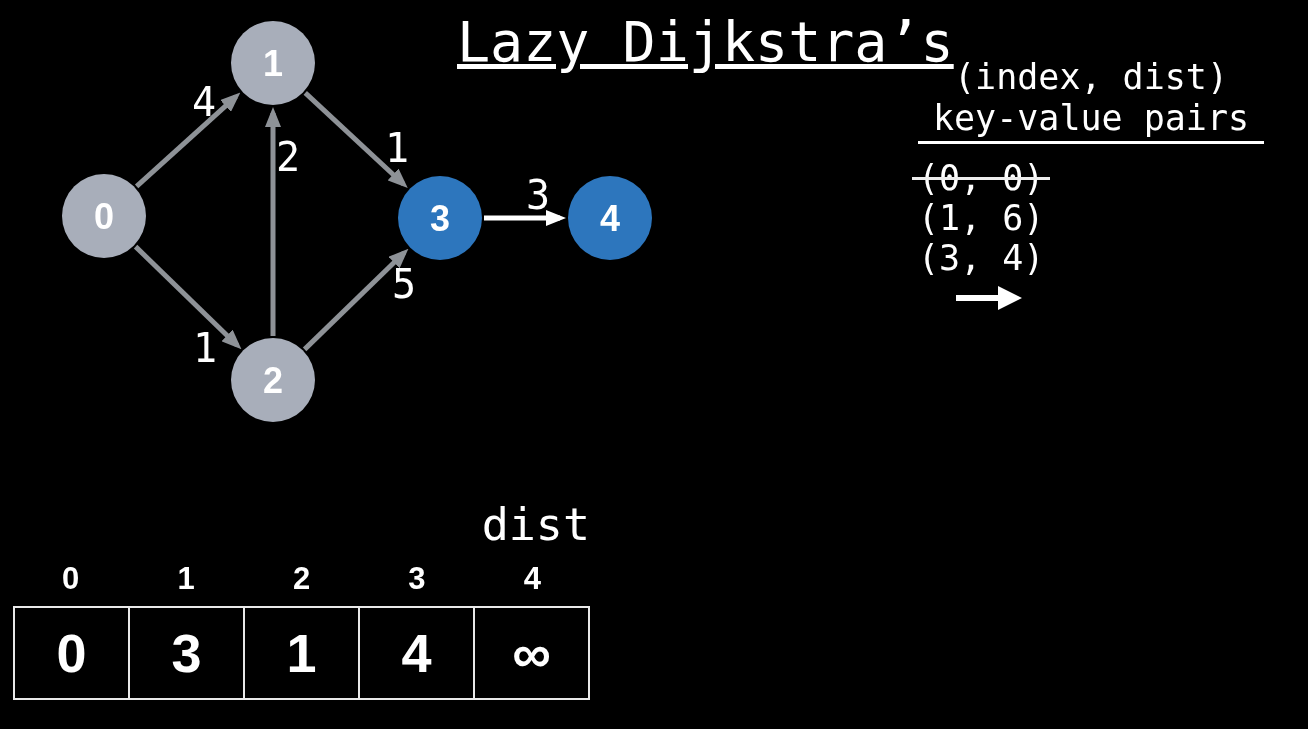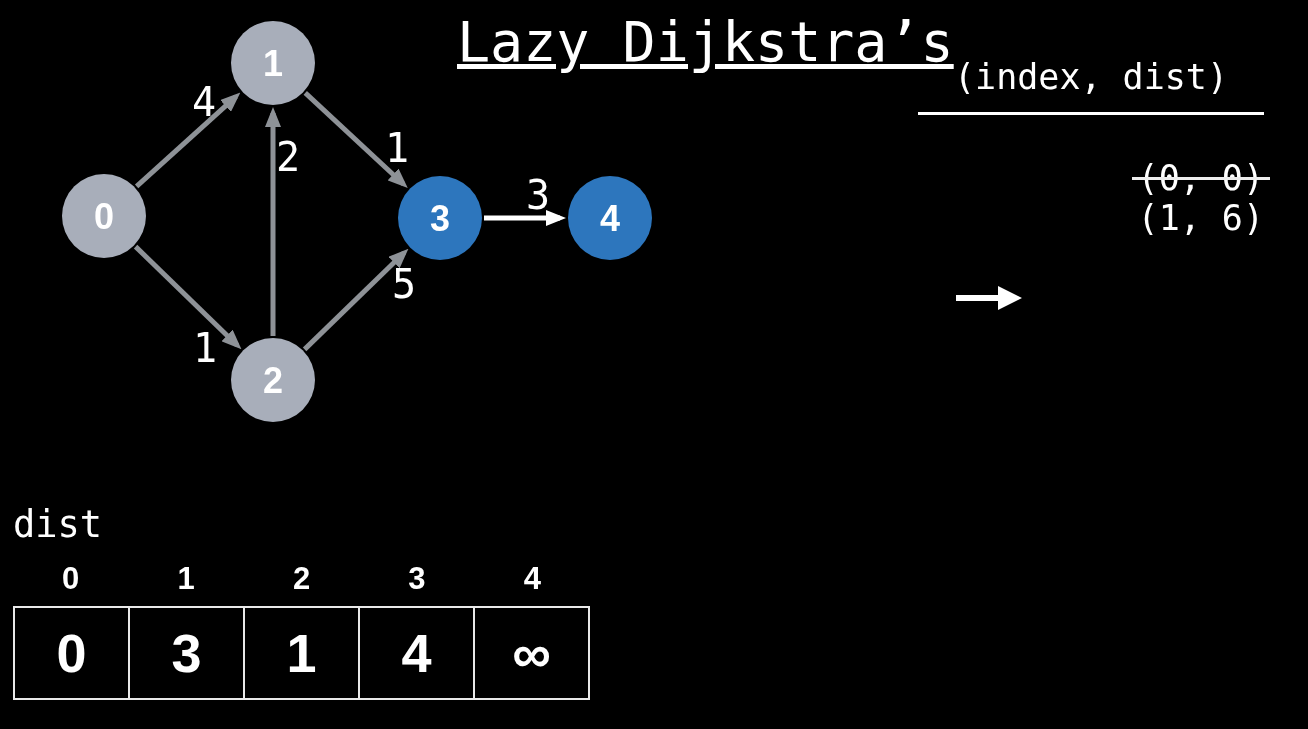--- a/index.html
+++ b/index.html
@@ -10,36 +10,36 @@
   .title{
     position:absolute;left:457px;top:16px;font-size:55px;line-height:52px;
     white-space:pre;letter-spacing:0;text-decoration:underline;
   }
   .graph{position:absolute;left:0;top:0;}
   .edge-line{fill:none;}
   .edge-weight{font-family:"DejaVu Sans Mono","Liberation Mono",monospace;font-size:40px;fill:#fff;text-anchor:middle;}
   .node-label{font-family:"Liberation Sans","DejaVu Sans",sans-serif;font-weight:bold;font-size:36px;fill:#fff;text-anchor:middle;}
   .queue-header{
     position:absolute;left:918px;top:57px;width:346px;text-align:center;
-    font-size:35px;line-height:41px;border-bottom:3px solid #fff;padding-bottom:14px;
+    font-size:35px;line-height:41px;border-bottom:3px solid #fff;padding-bottom:2px;
   }
   .queue-items{
-    position:absolute;left:918px;top:158px;width:346px;text-align:right;
+    position:absolute;left:918px;top:158px;width:346px;text-align:left;
     font-size:35px;line-height:40px;
   }
   .queue-item{height:40px;}
   .queue-item span{position:relative;display:inline-block;white-space:pre;}
   .queue-item span.struck::after{
     content:"";position:absolute;left:-6px;right:-6px;top:50%;margin-top:-1px;
     height:3px;background:#ededed;
   }
   .pointer{position:absolute;left:954px;top:285px;}
   .dist-label{
-    position:absolute;left:13px;top:500px;width:577px;text-align:left;
-    font-size:37px;line-height:50px;
+    position:absolute;left:13px;top:500px;width:577px;text-align:right;
+    font-size:45px;line-height:50px;
   }
   .dist-indices{position:absolute;left:13px;top:561px;width:577px;display:flex;}
   .dist-indices span{
     flex:1;text-align:center;
     font-family:"Liberation Sans","DejaVu Sans",sans-serif;font-weight:bold;font-size:31px;line-height:36px;
   }
   .dist-table{
     position:absolute;left:13px;top:606px;width:577px;height:94px;display:flex;
     border:2px solid #e9e9e9;box-sizing:border-box;
   }
@@ -91,25 +91,27 @@
         <text x="205" y="362" class="edge-weight">1</text>
         <text x="288" y="171" class="edge-weight">2</text>
         <text x="397" y="162" class="edge-weight">1</text>
         <text x="404" y="298" class="edge-weight">5</text>
         <text x="538" y="209" class="edge-weight">3</text>
       </g>
   </svg>
 
   <div class="queue-header">
     <div>(index, dist)</div>
+    <div>key-value pairs</div>
   </div>
 
   <div class="queue-items">
     <div class="queue-item"><span class="struck">(0, 0)</span></div>
     <div class="queue-item"><span>(1, 6)</span></div>
+    <div class="queue-item"><span>(3, 4)</span></div>
   </div>
 
   <svg class="pointer" width="70" height="26" viewBox="0 0 70 26">
     <line x1="2" y1="13" x2="46" y2="13" stroke="#ffffff" stroke-width="6"></line>
     <polygon points="44,1 68,13 44,25" fill="#ffffff"></polygon>
   </svg>
 
   <div class="dist-label">dist</div>
 
   <div class="dist-indices">

